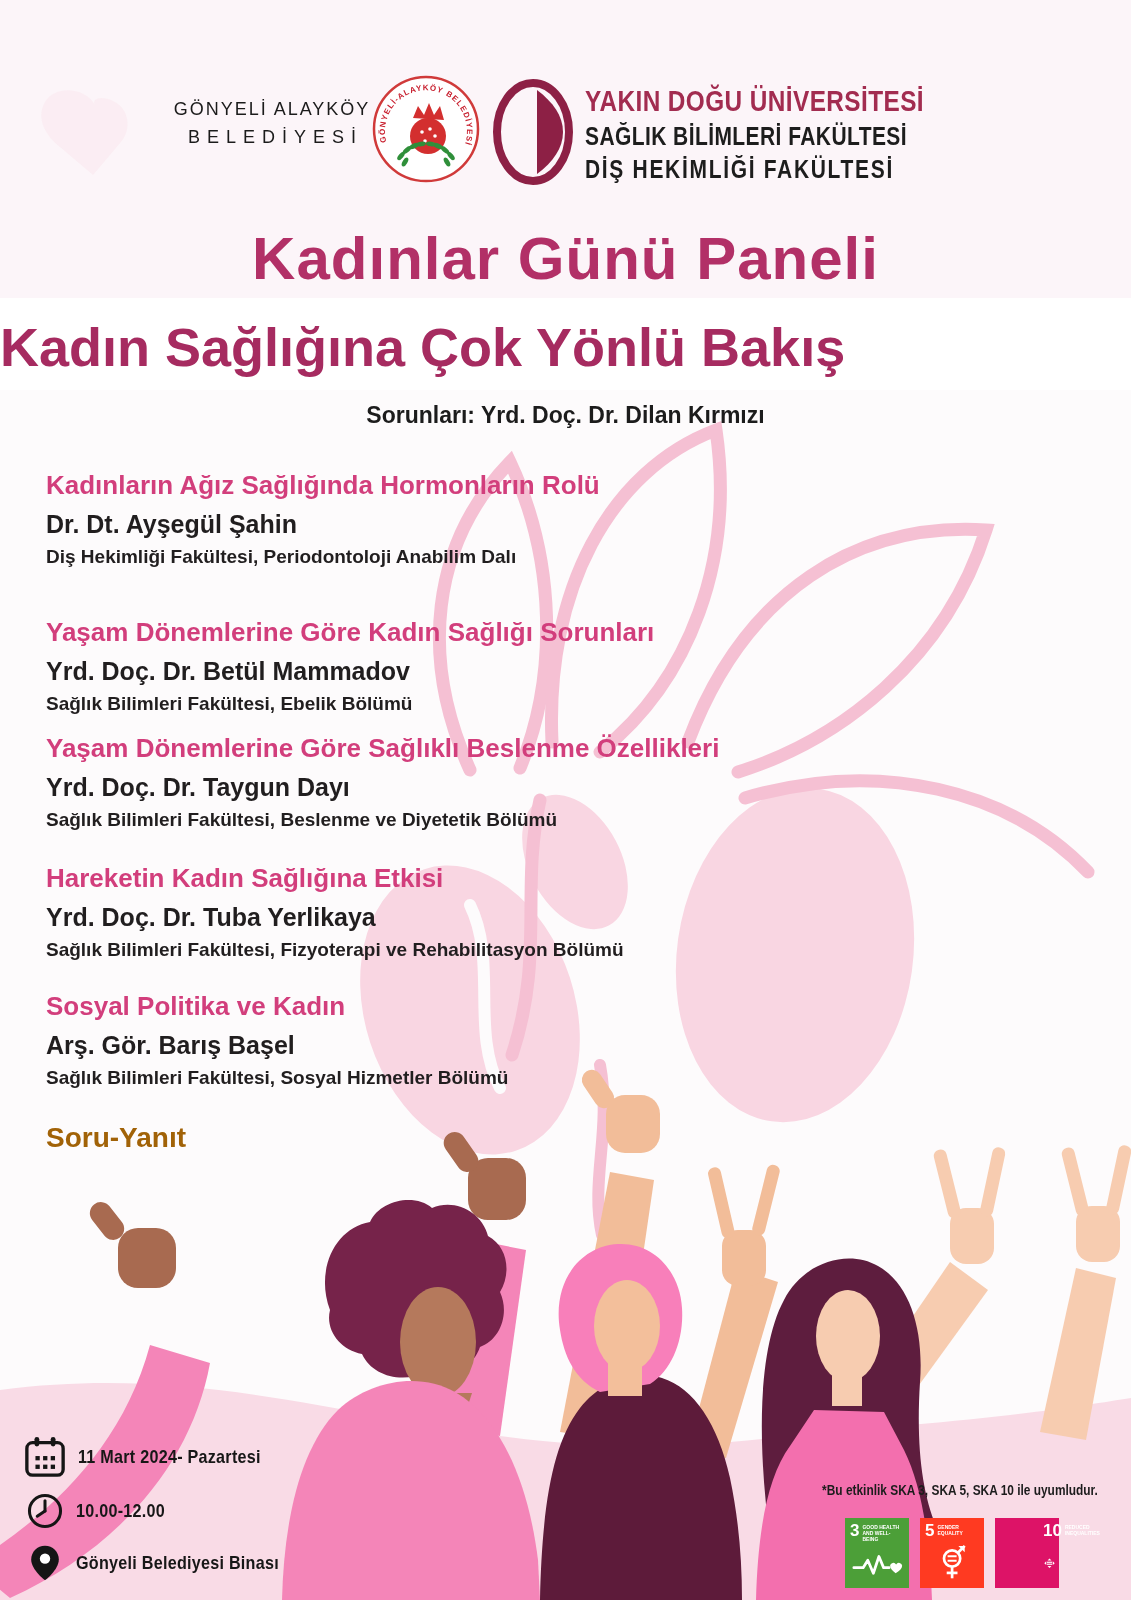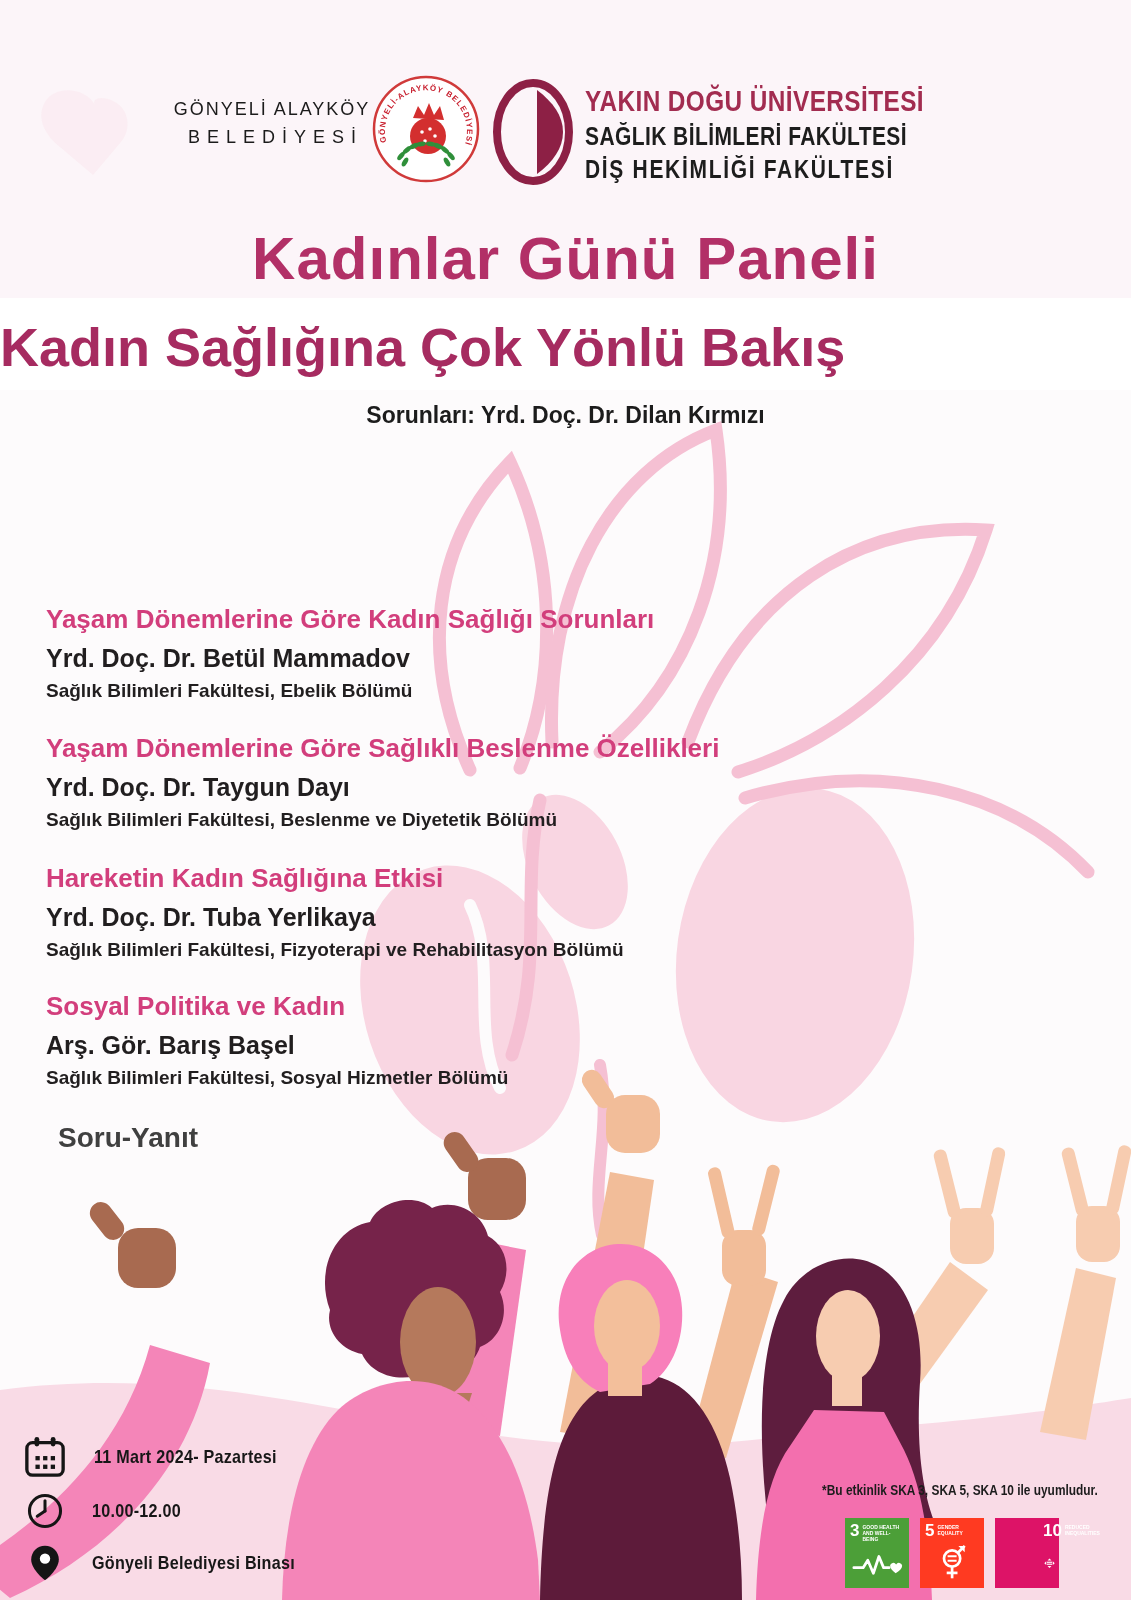--- a/index.html
+++ b/index.html
@@ -19,27 +19,27 @@
   .univ-text{left:585px;top:85px;transform:scaleX(.84);transform-origin:left top;white-space:nowrap;}
   .univ-name{font-size:29px;font-weight:bold;color:#a22c50;letter-spacing:.5px;}
   .univ-fac{font-size:25px;font-weight:bold;color:#1d1d1d;margin-top:4px;letter-spacing:.5px;}
   .univ-fac2{letter-spacing:2px;}
   
   .title1{left:0;top:224px;width:1131px;text-align:center;font-size:60px;font-weight:bold;color:#b23067;letter-spacing:1px;}
   .title2{left:0;top:316px;width:1131px;text-align:left;font-size:54px;font-weight:bold;color:#a62b60;}
   .moderator{left:0;top:402px;width:1131px;text-align:center;font-size:23px;font-weight:bold;color:#1c1c1c;}
   
   .session{left:46px;width:820px;}
-  .s1{top:470px;}.s2{top:604px;}.s3{top:733px;}.s4{top:863px;}.s5{top:991px;}
+  .s1{top:470px;}.s2{top:617px;}.s3{top:733px;}.s4{top:863px;}.s5{top:991px;}
   .session-title{font-size:26px;font-weight:bold;color:#d23e7c;margin:0;}
   .session-speaker{font-size:25px;font-weight:bold;color:#211e1f;margin-top:9px;}
   .session-affil{font-size:19px;font-weight:bold;color:#211e1f;margin-top:7px;}
-  .qa{left:46px;top:1122px;font-size:28px;font-weight:bold;color:#404040;margin-left:12px;}
-  
-  .info-row{display:flex;align-items:center;gap:28px;}
+  .qa{left:46px;top:1122px;font-size:28px;font-weight:bold;color:#a16207;}
+  
+  .info-row{display:flex;align-items:center;gap:12px;}
   .r1{left:24px;top:1436px;}.r2{left:26px;top:1492px;}.r3{left:26px;top:1544px;}
   .info-text{font-size:19px;font-weight:bold;color:#171717;transform:scaleX(.85);transform-origin:left center;white-space:nowrap;letter-spacing:.3px;}
   
   .sdg-note{left:790px;top:1482px;width:340px;text-align:center;font-size:14px;font-weight:bold;color:#1c1c1c;transform:scaleX(.85);transform-origin:center top;white-space:nowrap;}
   .sdg-icons{left:845px;top:1518px;display:flex;gap:11px;}
   .sdg-card{width:64px;height:70px;color:#fff;padding:4px 3px 2px 5px;box-sizing:border-box;}
   .sdg-3{background:#4C9F38;}.sdg-5{background:#FF3A21;}.sdg-10{background:#DD1367;padding-left:48px;}
   .sdg-head{display:flex;align-items:flex-start;gap:3px;height:22px;}
   .sdg-num{font-size:17px;font-weight:bold;line-height:1;}
   .sdg-label{font-size:5px;font-weight:bold;line-height:1.2;text-transform:uppercase;margin-top:2px;}
@@ -165,20 +165,25 @@
   <div class="abs univ-text">
     <div class="univ-name">YAKIN DOĞU ÜNİVERSİTESİ</div>
     <div class="univ-fac">SAĞLIK BİLİMLERİ FAKÜLTESİ</div>
     <div class="univ-fac univ-fac2">DİŞ HEKİMLİĞİ FAKÜLTESİ</div>
   </div>
 
   <div class="abs title1">Kadınlar Günü Paneli</div>
   <div class="abs title2">Kadın Sağlığına Çok Yönlü Bakış</div>
   <div class="abs moderator">Sorunları: Yrd. Doç. Dr. Dilan Kırmızı</div>
 
+  <div class="abs session s1">
+    <h3 class="session-title">Kadınların Ağız Sağlığında Hormonların Rolü</h3>
+    <div class="session-speaker">Dr. Dt. Ayşegül Şahin</div>
+    <div class="session-affil">Diş Hekimliği Fakültesi, Periodontoloji Anabilim Dalı</div>
+  </div>
   <div class="abs session s2">
     <h3 class="session-title">Yaşam Dönemlerine Göre Kadın Sağlığı Sorunları</h3>
     <div class="session-speaker">Yrd. Doç. Dr. Betül Mammadov</div>
     <div class="session-affil">Sağlık Bilimleri Fakültesi, Ebelik Bölümü</div>
   </div>
   <div class="abs session s3">
     <h3 class="session-title">Yaşam Dönemlerine Göre Sağlıklı Beslenme Özellikleri</h3>
     <div class="session-speaker">Yrd. Doç. Dr. Taygun Dayı</div>
     <div class="session-affil">Sağlık Bilimleri Fakültesi, Beslenme ve Diyetetik Bölümü</div>
   </div>

